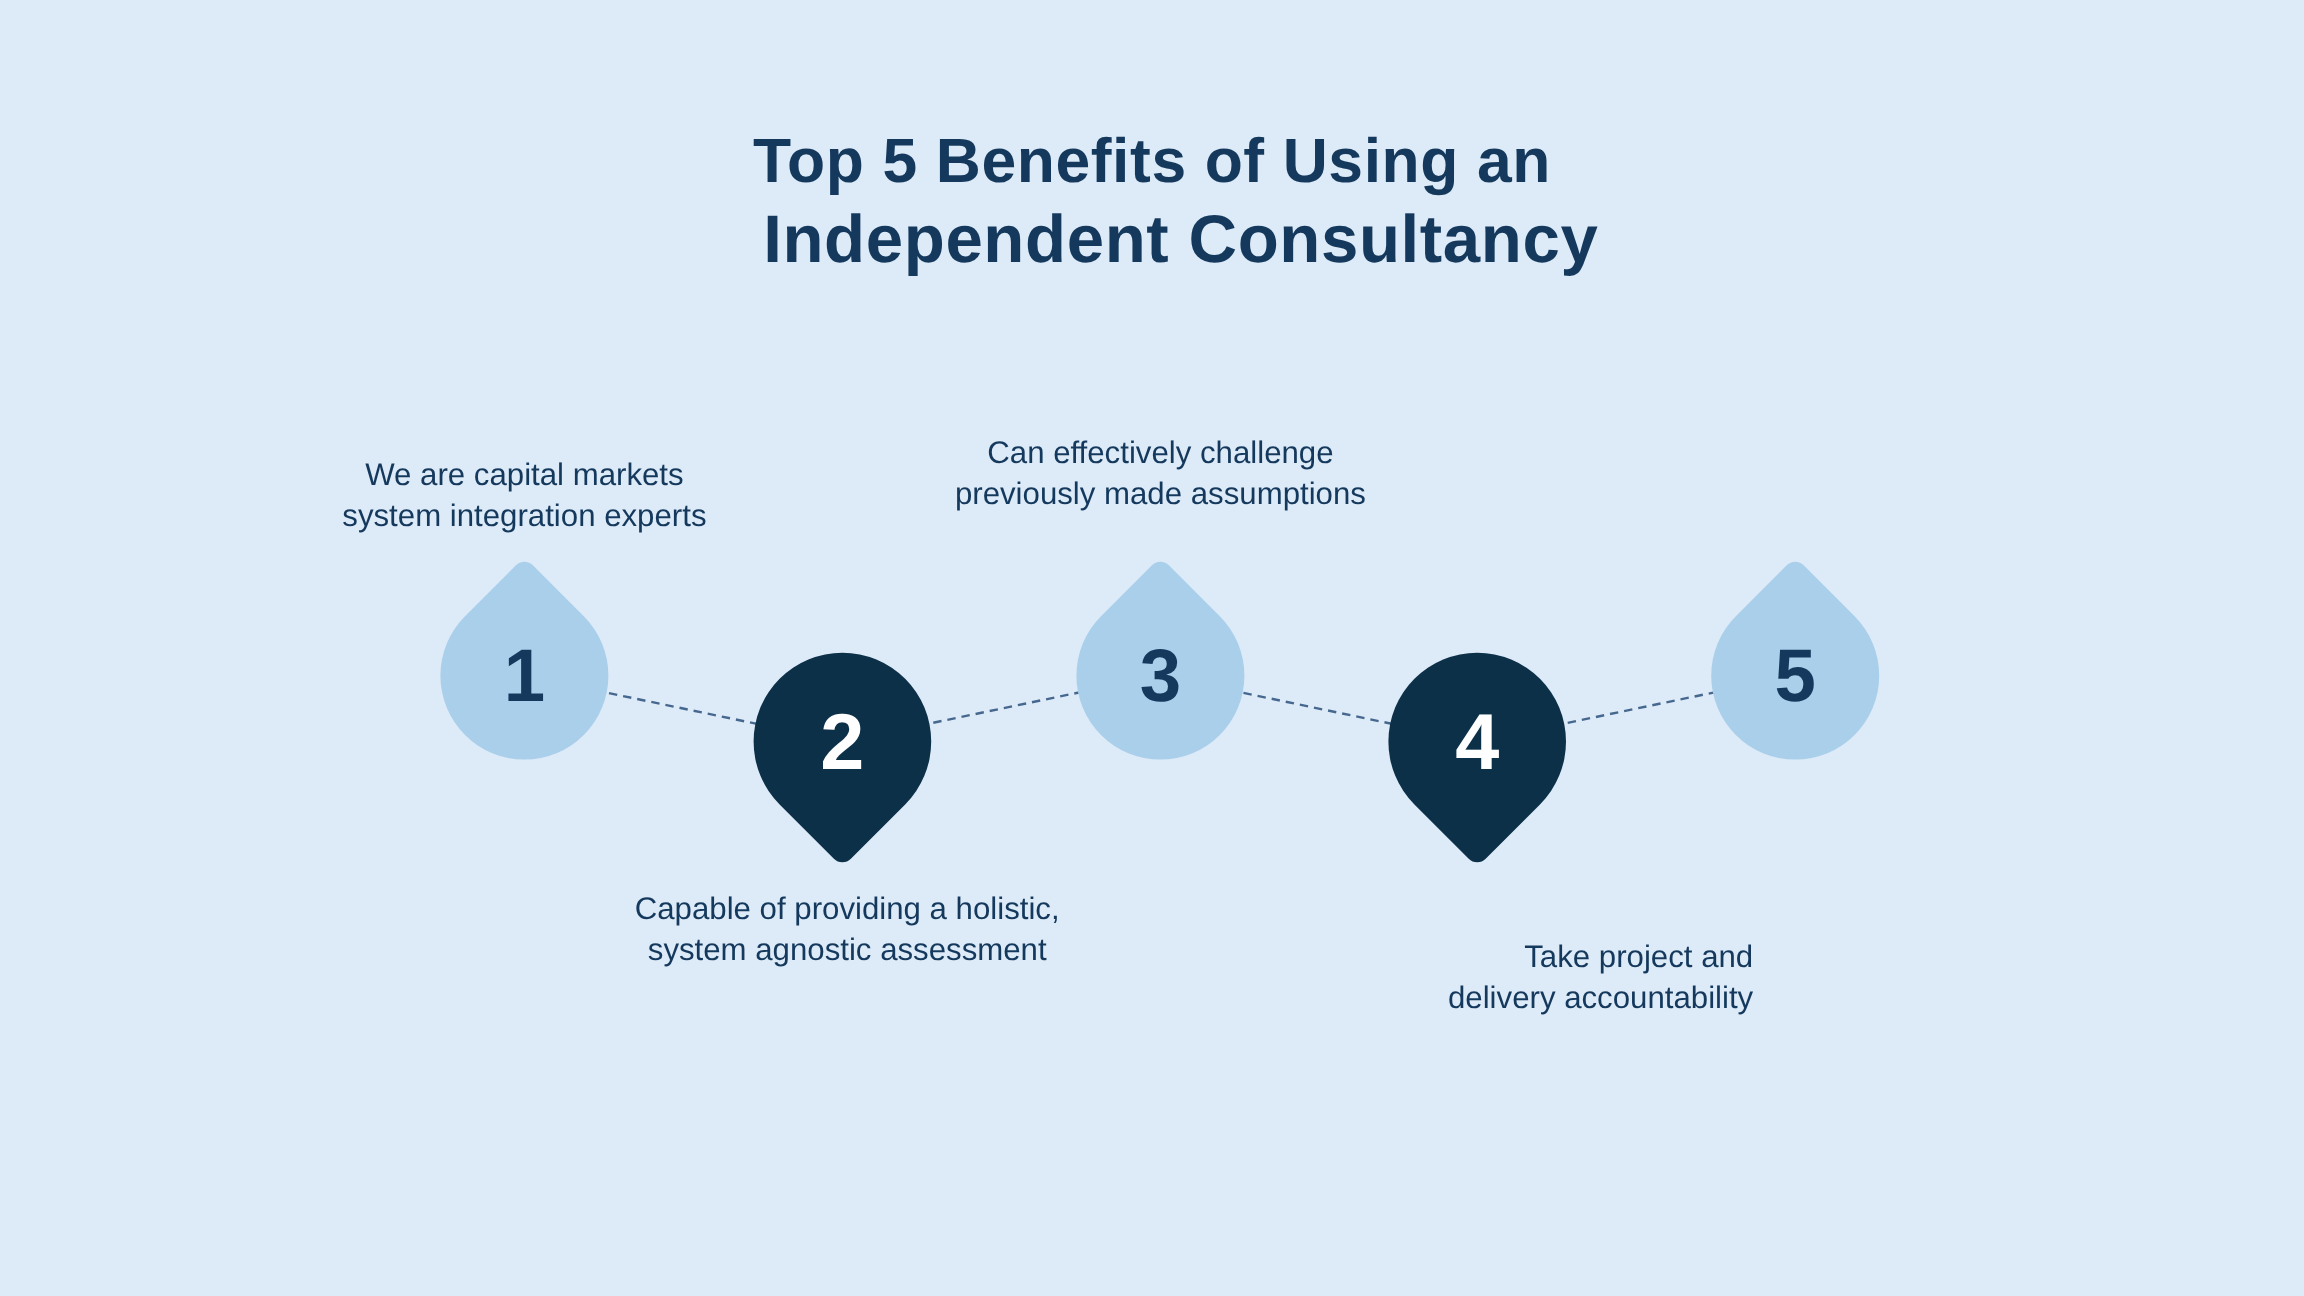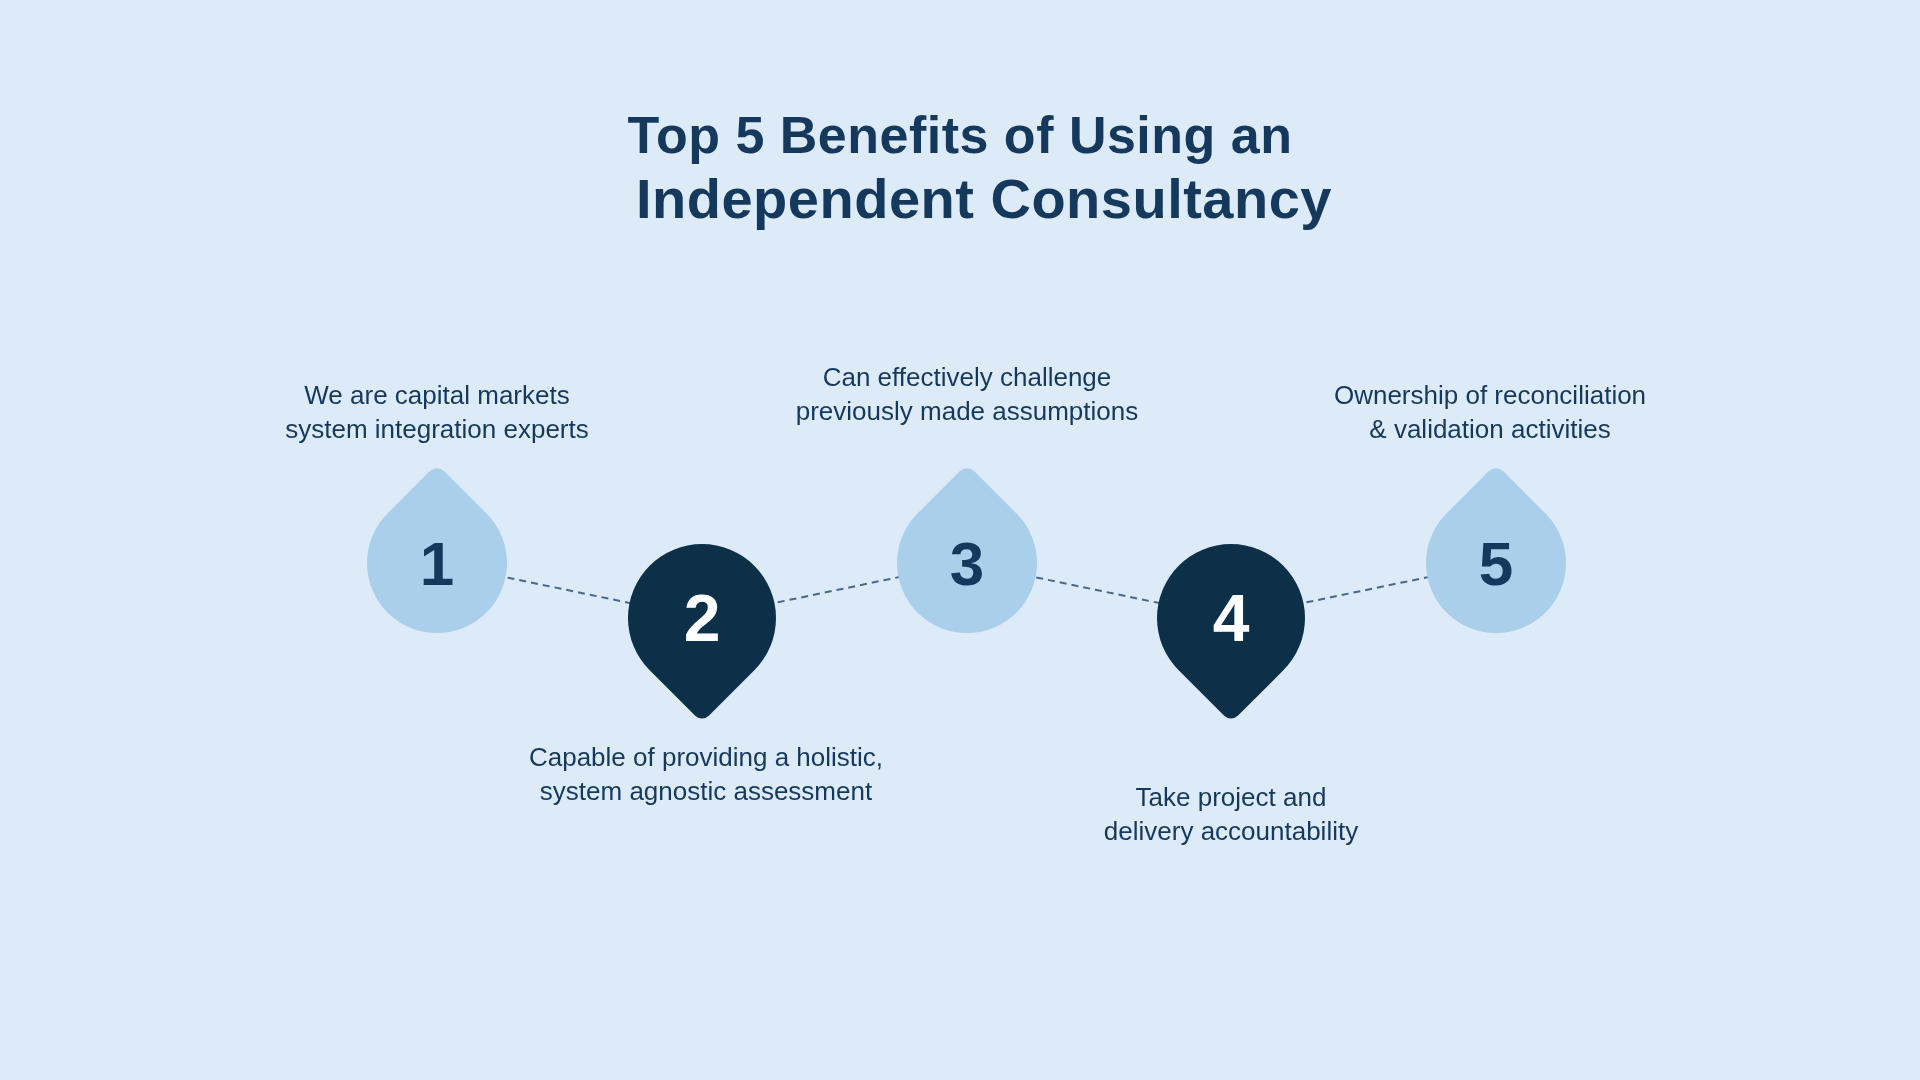--- a/index.html
+++ b/index.html
@@ -101,26 +101,24 @@
   </div>
 
   <svg class="connectors" width="1920" height="1080" viewBox="0 0 1920 1080">
     <polyline points="437,563 702,618 967,563 1231,618 1496,563" fill="none" stroke="#46688f" stroke-width="2" stroke-dasharray="7 5"></polyline>
   </svg>
 
   <div class="label above" style="left:207px;top:378px;">We are capital markets
 system integration experts</div>
   <div class="label above" style="left:737px;top:360px;">Can effectively challenge
 previously made assumptions</div>
-  <div class="label above" style="left:1260px;top:378px;">Ownership of reconciliation
-&amp; validation activities</div>
 
   <div class="label below" style="left:476px;top:740px;">Capable of providing a holistic,
 system agnostic assessment</div>
-  <div class="label below" style="left:1001px;top:780px;">Take project and
+  <div class="label below" style="left:1001px;top:780px;text-align:right;">Take project and
 delivery accountability</div>
 
   <div class="node light" style="left:367px;top:493px;width:140px;height:140px;">
     <div class="shape"></div>
     <div class="num">1</div>
   </div>
 
   <div class="node dark" style="left:628px;top:544px;width:148px;height:148px;">
     <div class="shape"></div>
     <div class="num">2</div>

